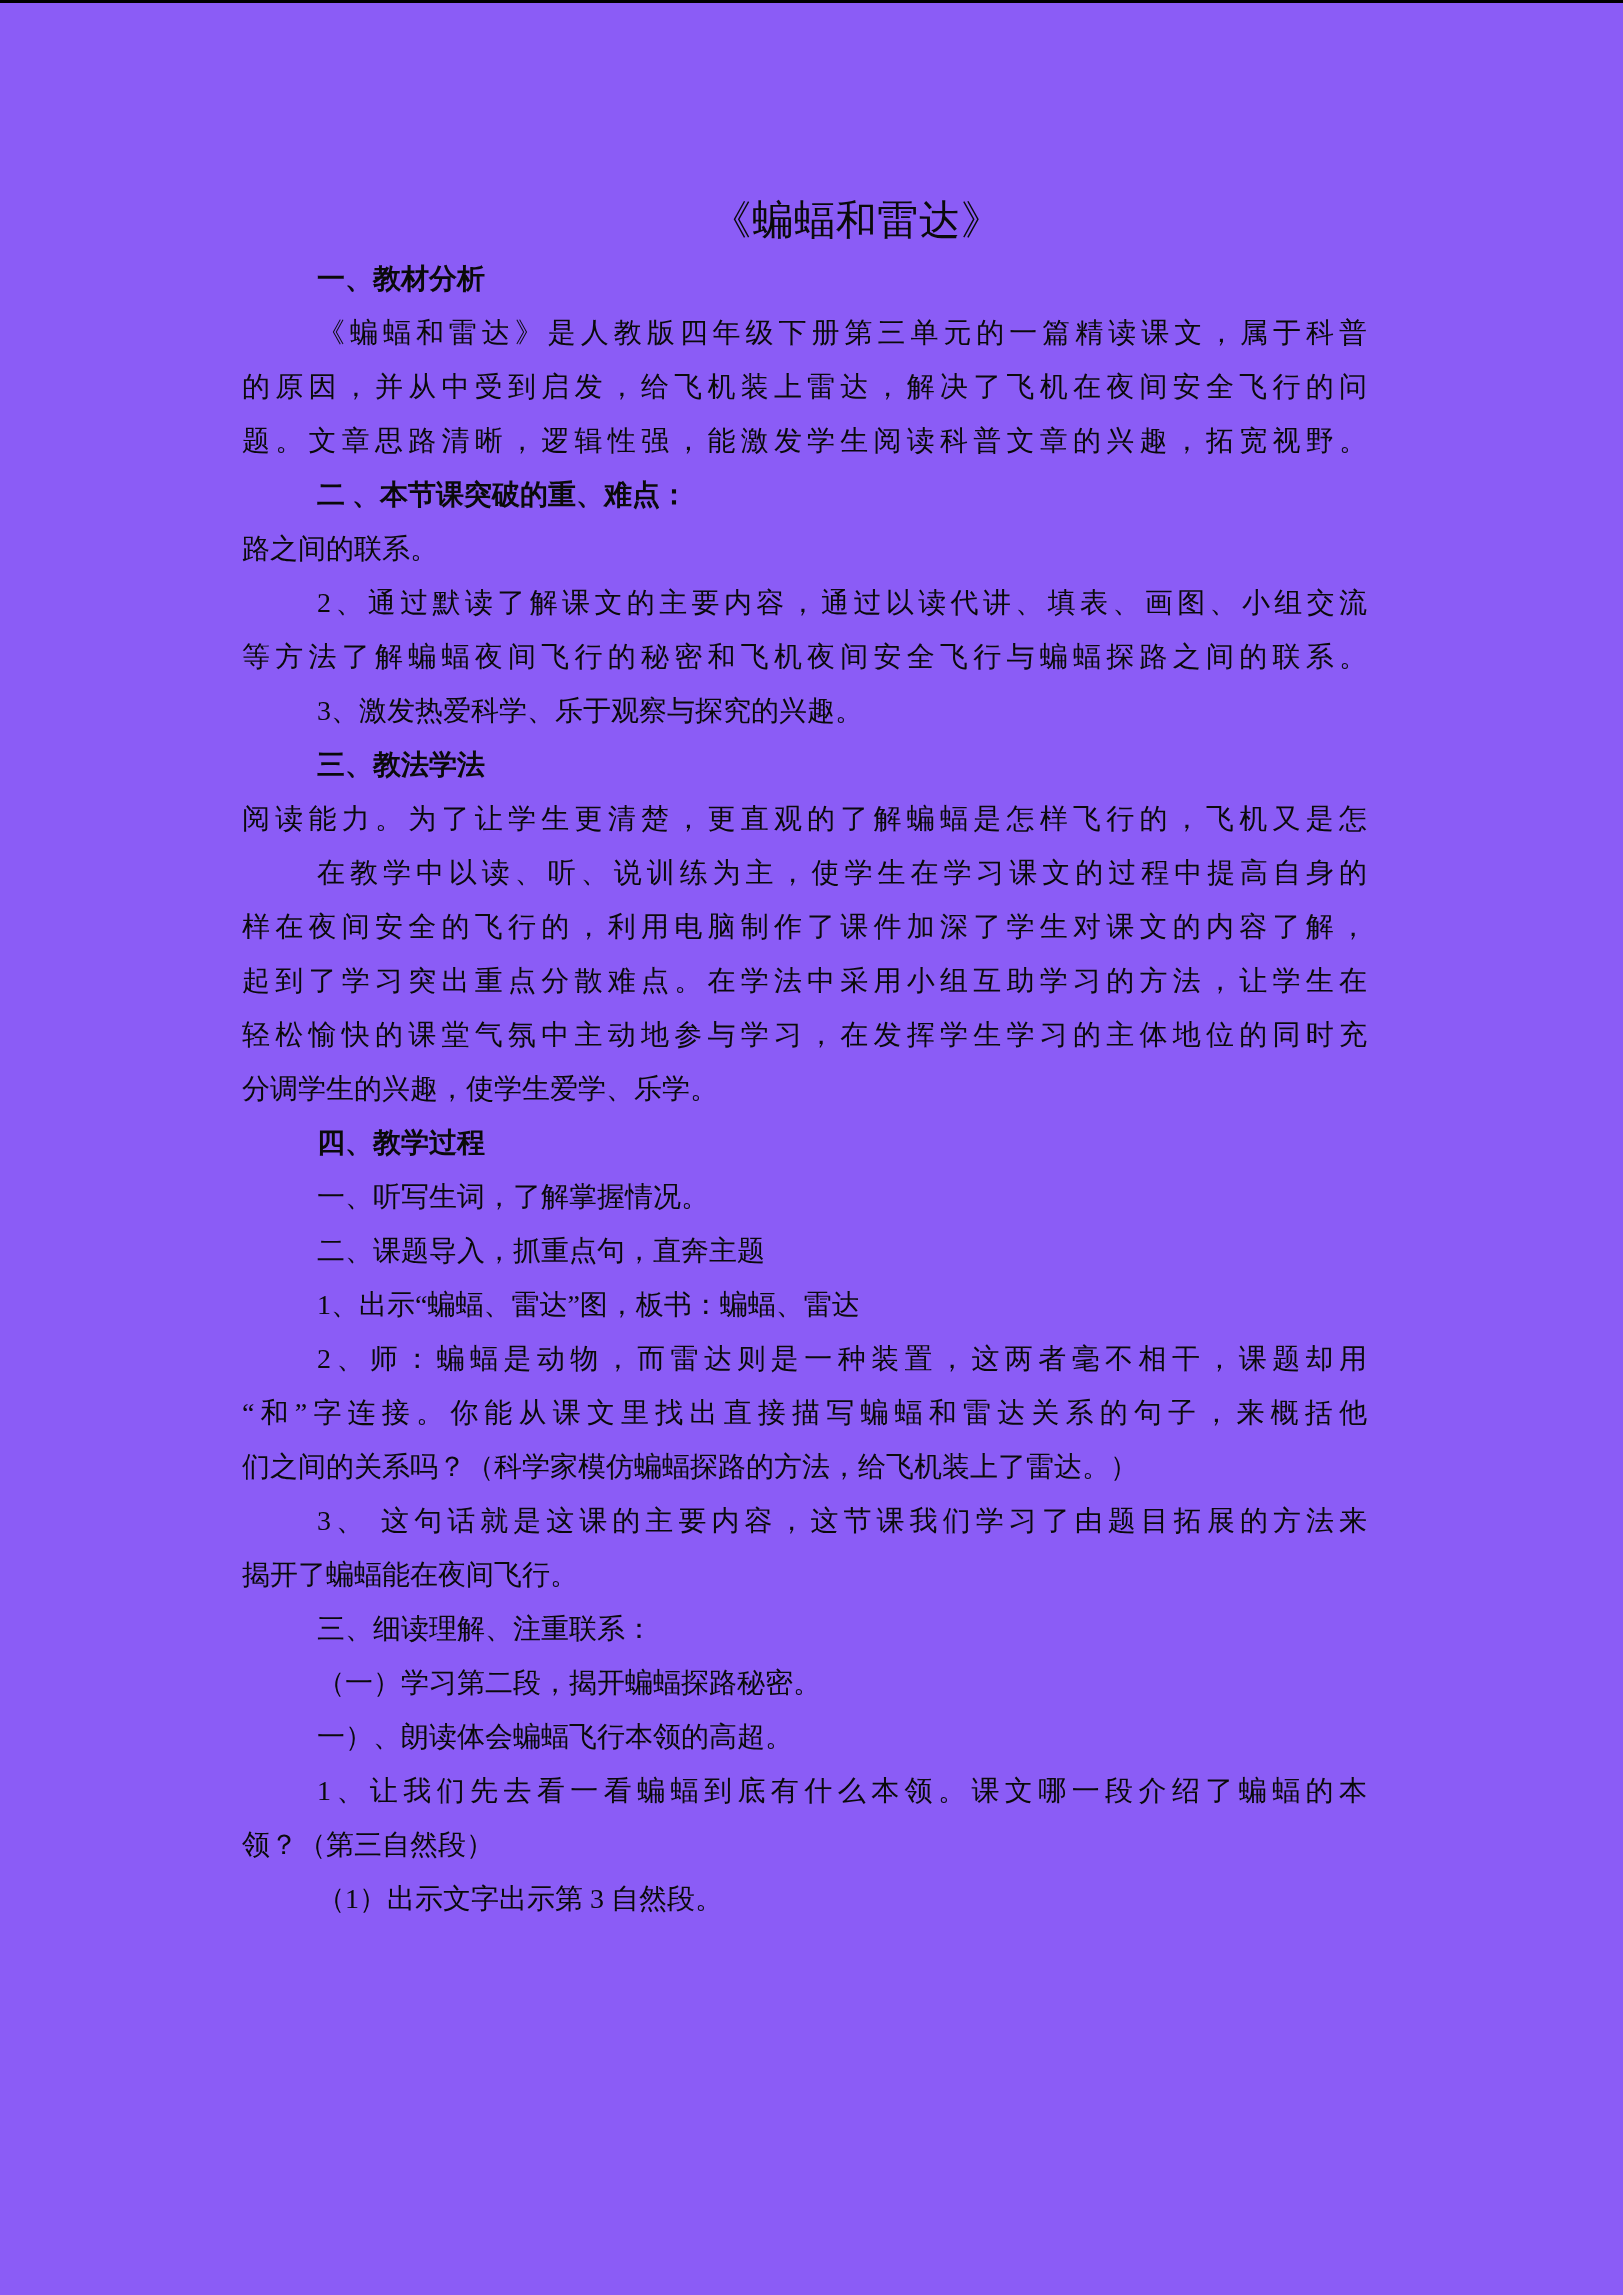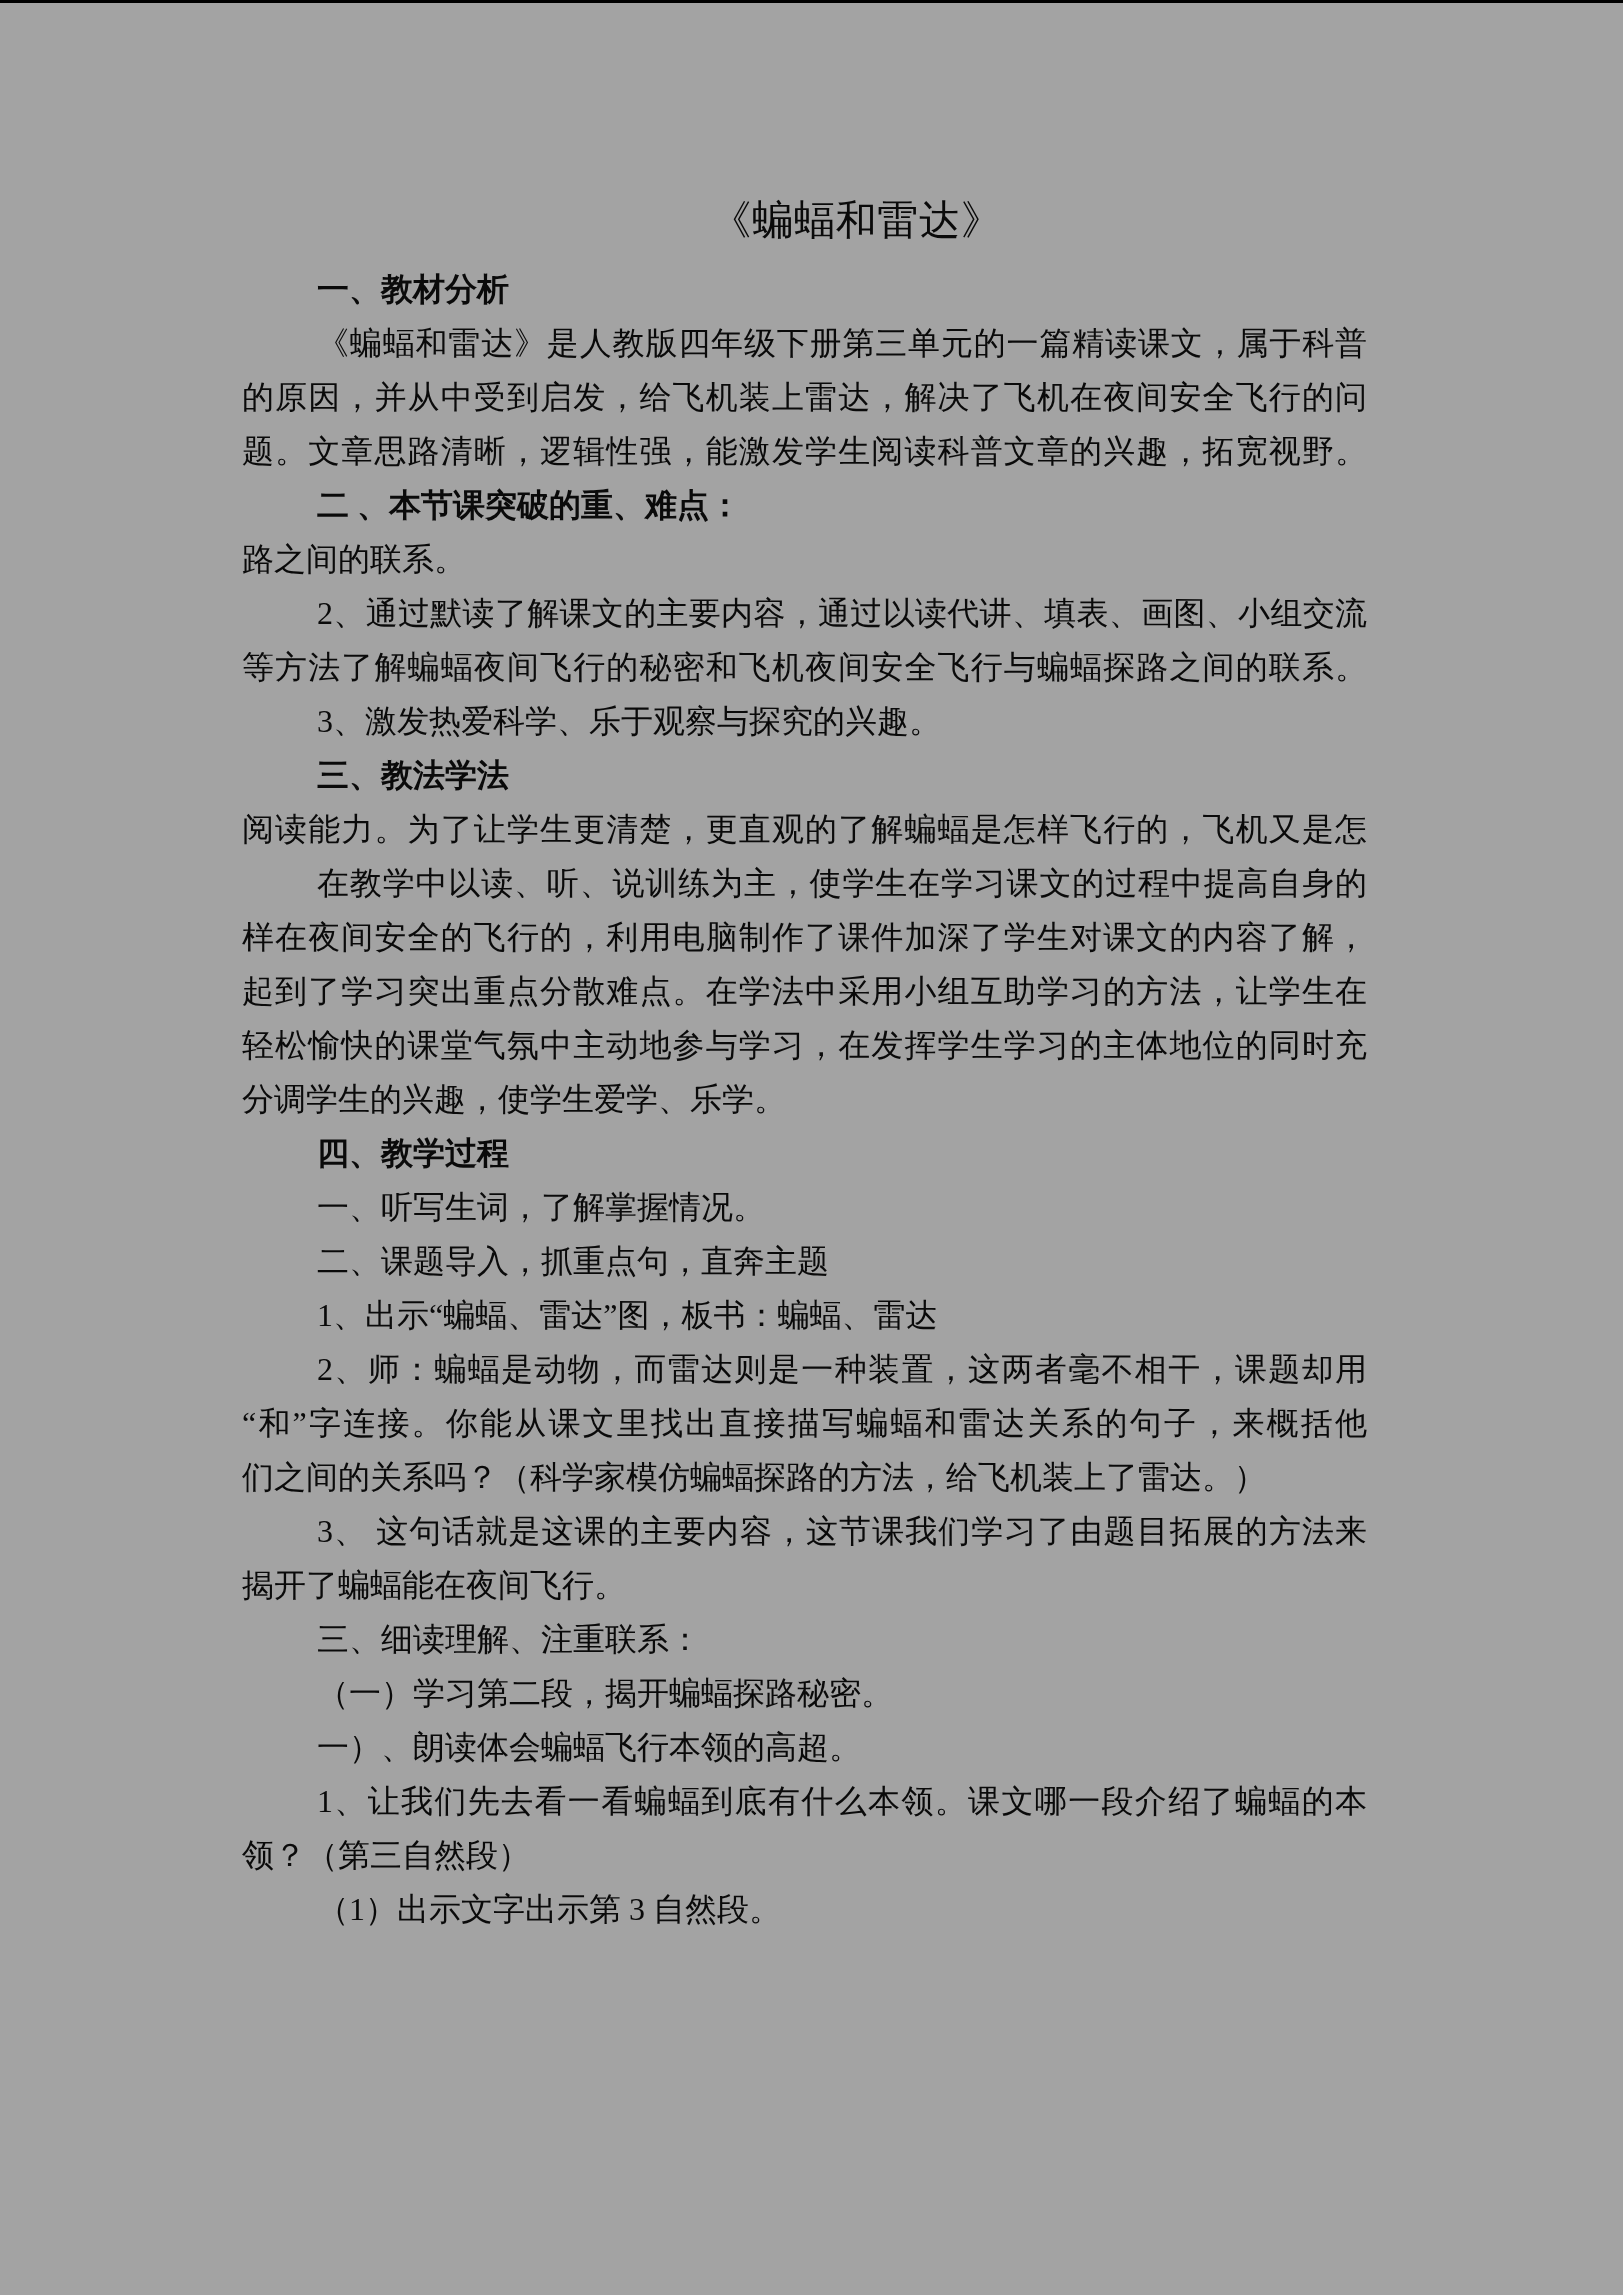--- a/index.html
+++ b/index.html
@@ -4,21 +4,21 @@
 <style>
   html, body {
     margin: 0;
     padding: 0;
     background: #ffffff;
   }
   .page {
     position: relative;
     width: 1623px;
     height: 2295px;
-    background: #a3a3a3;
+    background: #8b5cf6;
     overflow: hidden;
     font-family: "Liberation Serif", "DejaVu Serif", serif;
     color: #0a0a0a;
   }
   .top-edge-bar {
     position: absolute;
     top: 0;
     left: 0;
     width: 100%;
     height: 3.4px;
@@ -30,24 +30,24 @@
     left: 50%;
     transform: translateX(calc(-50% + 45px));
     font-size: 41px;
     line-height: 49px;
     letter-spacing: 0.7px;
     white-space: nowrap;
     font-weight: normal;
   }
   .doc-body {
     position: absolute;
-    top: 262px;
+    top: 252px;
     left: 242px;
     width: 1125px;
-    font-size: 32px;
+    font-size: 28px;
   }
   .line {
     height: 54px;
     line-height: 54px;
     text-align: left;
     overflow: visible;
   }
   .line.indent {
     text-indent: 75px;
   }

